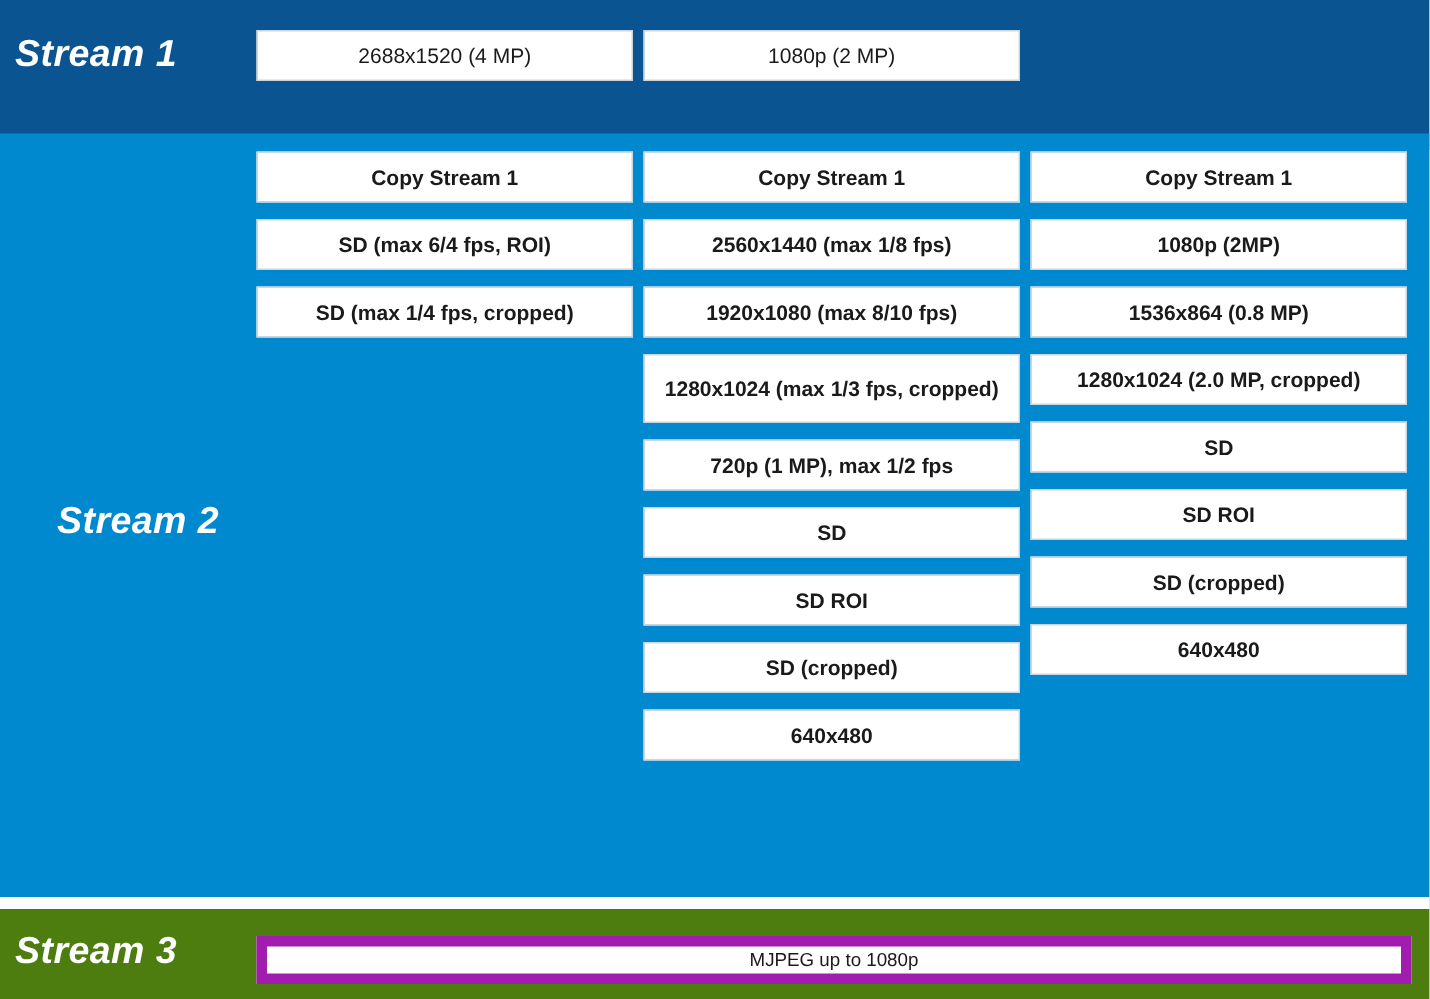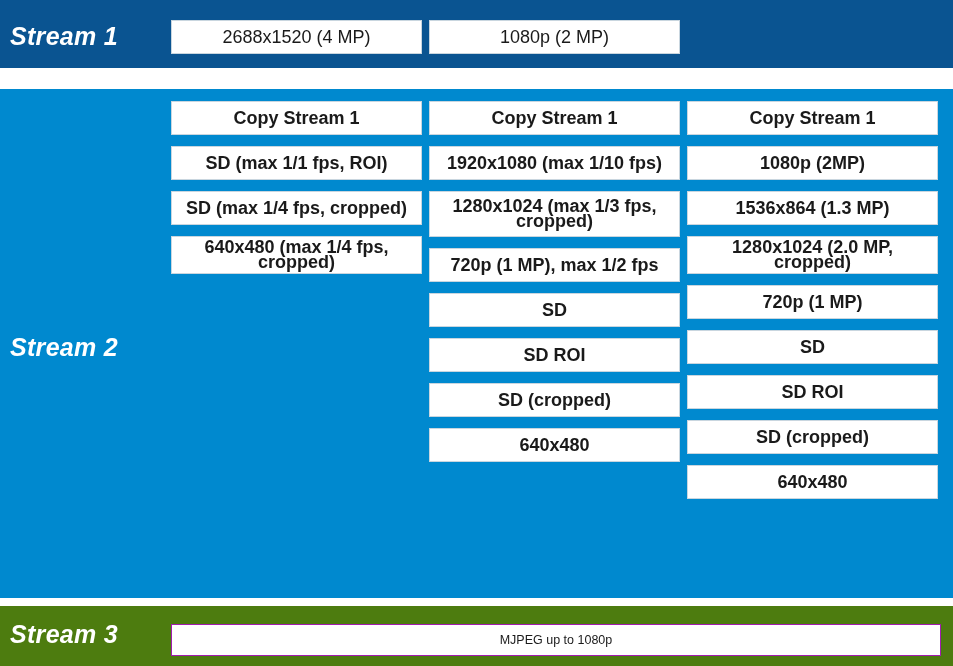--- a/index.html
+++ b/index.html
@@ -23,21 +23,21 @@
 
   
   .band {
     position: absolute;
     left: 0;
     width: 953px;
     box-sizing: border-box;
   }
   .band-stream1 {
     top: 0;
-    height: 68px;
+    height: 100px;
     background: #0A5491;
   }
   .band-stream2 {
     top: 89px;
     height: 509px;
     background: #0089CF;
   }
   .band-stream3 {
     top: 606px;
     height: 68px;
@@ -49,21 +49,21 @@
     position: absolute;
     left: 10px;
     color: #ffffff;
     font-style: italic;
     font-weight: bold;
     font-size: 25px;
     letter-spacing: 0.3px;
     white-space: nowrap;
   }
   .label-s1 { top: 22px; }
-  .label-s2 { top: 333px; }
+  .label-s2 { top: 333px; margin-left: 28px; }
 
   
   .cols {
     position: absolute;
     left: 171px;
     top: 0;
     width: 770px;
     display: flex;
     gap: 7px;
   }
@@ -79,21 +79,21 @@
   .box {
     background: #ffffff;
     border: 1px solid #c9d6df;
     box-sizing: border-box;
     min-height: 34px;
     display: flex;
     align-items: center;
     justify-content: center;
     text-align: center;
     color: #1a1a1a;
-    font-size: 18px;
+    font-size: 14px;
     line-height: 15px;
     padding: 3px 6px;
   }
   .box.two-line {
     min-height: 46px;
   }
 
   .cols-s1 { top: 20px; }
   .cols-s2 { top: 12px; font-weight: bold; }
 
@@ -108,21 +108,21 @@
 
   
   .s3-box-wrap {
     position: absolute;
     left: 171px;
     top: 18px;
     width: 770px;
   }
   .s3-box {
     background: #ffffff;
-    border: 1px solid #a21caf;
+    border: 7px solid #a21caf;
     box-sizing: border-box;
     height: 32px;
     display: flex;
     align-items: center;
     justify-content: center;
     color: #1a1a1a;
     font-size: 12.5px;
   }
 </style>
 </head>
@@ -144,42 +144,41 @@
   </div>
 
   <div class="band band-stream2">
     <div class="s2-inner">
       <div class="band-label label-s2" style="top:244px;">Stream 2</div>
 
       <div class="cols cols-s2">
 
         <div class="col">
           <div class="box">Copy Stream 1</div>
-          <div class="box">SD (max 1/1 fps, ROI)</div>
+          <div class="box">SD (max 6/4 fps, ROI)</div>
           <div class="box">SD (max 1/4 fps, cropped)</div>
-          <div class="box">640x480 (max 1/4 fps, cropped)</div>
         </div>
 
         <div class="col">
           <div class="box">Copy Stream 1</div>
-          <div class="box">1920x1080 (max 1/10 fps)</div>
+          <div class="box">2560x1440 (max 1/8 fps)</div>
+          <div class="box">1920x1080 (max 8/10 fps)</div>
           <div class="box two-line">1280x1024 (max 1/3 fps, cropped)</div>
           <div class="box">720p (1 MP), max 1/2 fps</div>
           <div class="box">SD</div>
           <div class="box">SD ROI</div>
           <div class="box">SD (cropped)</div>
           <div class="box">640x480</div>
         </div>
 
         <div class="col">
           <div class="box">Copy Stream 1</div>
           <div class="box">1080p (2MP)</div>
-          <div class="box">1536x864 (1.3 MP)</div>
+          <div class="box">1536x864 (0.8 MP)</div>
           <div class="box">1280x1024 (2.0 MP, cropped)</div>
-          <div class="box">720p (1 MP)</div>
           <div class="box">SD</div>
           <div class="box">SD ROI</div>
           <div class="box">SD (cropped)</div>
           <div class="box">640x480</div>
         </div>
 
       </div>
     </div>
   </div>
 

